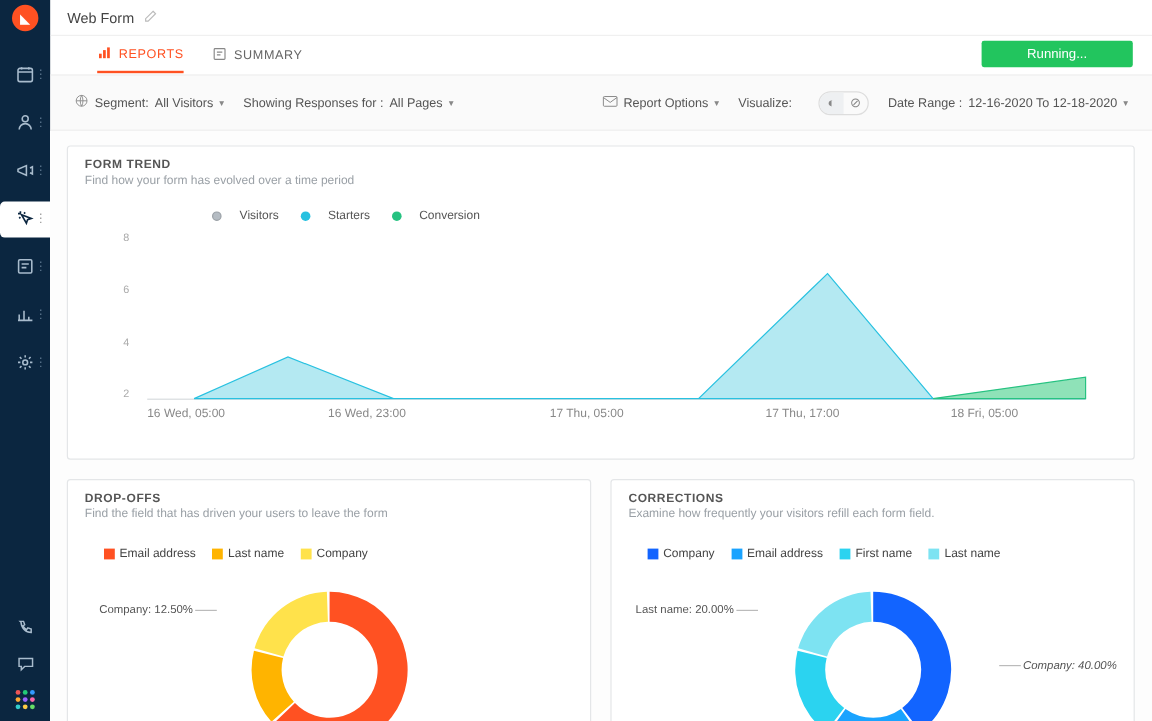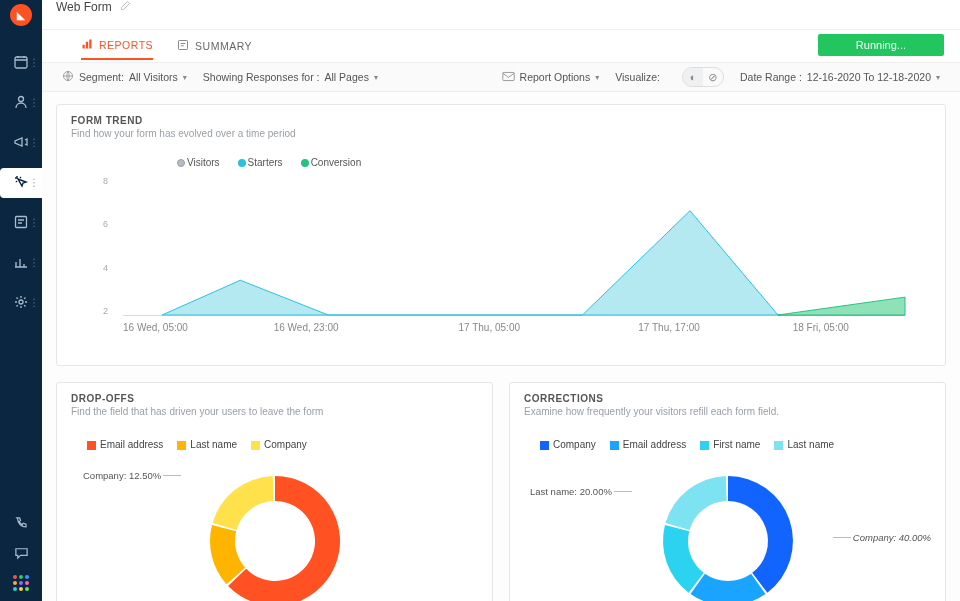--- a/index.html
+++ b/index.html
@@ -15,48 +15,48 @@
   .nav-icon { color:#a9bccd; }
   .nav-item.active .nav-icon { color:#0b2640; }
   .sidebar-bottom { display:flex; flex-direction:column; gap:12px; margin-bottom:10px; align-items:center; }
   .apps-icon { display:grid; grid-template-columns:repeat(3,4px); grid-template-rows:repeat(3,4px); gap:2px; }
   .apps-icon span { width:4px; height:4px; border-radius:50%; }
   .apps-icon span:nth-child(1){background:#e55;} .apps-icon span:nth-child(2){background:#2c7;} .apps-icon span:nth-child(3){background:#39f;}
   .apps-icon span:nth-child(4){background:#fa3;} .apps-icon span:nth-child(5){background:#96f;} .apps-icon span:nth-child(6){background:#f6a;}
   .apps-icon span:nth-child(7){background:#3cc;} .apps-icon span:nth-child(8){background:#fc4;} .apps-icon span:nth-child(9){background:#6d6;}
 
   .main { flex:1; display:flex; flex-direction:column; background:#fff; overflow:hidden; }
-  .titlebar { height: 30px; display:flex; align-items:flex-start; padding:0 14px; border-bottom:1px solid #f0f0f0; }
+  .titlebar { height: 30px; display:flex; align-items:center; padding:0 14px; border-bottom:1px solid #f0f0f0; }
   .titlebar .title { font-size:12px; color:#444; font-weight:500; }
   .pencil { margin-left:8px; color:#bbb; }
 
   .tabbar { height:32px; display:flex; align-items:center; padding:0 39px; gap:24px; position:relative; }
   .tab { display:flex; align-items:center; gap:6px; font-size:10.5px; letter-spacing:0.5px; color:#666; cursor:pointer; padding:6px 0; }
   .tab.active { color:#ff5122; border-bottom:2px solid #ff5122; }
   .running-btn { position:absolute; right:16px; top:4px; background:#22c55e; color:#fff; font-size:11px; padding:5px 38px; cursor:pointer; border-radius:2px; }
 
-  .filterbar { height:30px; border-top:1px solid #eee; border-bottom:1px solid #eee; background:#fafafa; display:flex; align-items:center; padding:0 20px; font-size:10.5px; color:#555; gap:16px; }
+  .filterbar { height:47px; border-top:1px solid #eee; border-bottom:1px solid #eee; background:#fafafa; display:flex; align-items:center; padding:0 20px; font-size:10.5px; color:#555; gap:16px; }
   .filterbar .segment, .filterbar .responses, .filterbar .report-opts, .filterbar .daterange { display:flex; align-items:center; gap:5px; cursor:pointer; }
   .filterbar .spacer { flex:1; }
   .mini-icon { color:#888; }
   .visualize { display:flex; align-items:center; gap:22px; }
   .vis-toggle { display:flex; border:1px solid #ddd; border-radius:12px; overflow:hidden; }
   .vis-btn { width:20px; height:18px; display:flex; align-items:center; justify-content:center; font-size:11px; color:#888; cursor:pointer; }
   .vis-btn.active { background:#eef0f2; }
   .chev { font-size:8px; color:#888; }
 
   .content { flex:1; overflow-y:auto; padding:12px 14px; background:#fdfdfd; }
   .card { border:1px solid #e4e6e8; background:#fff; border-radius:3px; margin-bottom:16px; }
   .card-header { padding:10px 14px 6px; }
   .card-title { font-size:10px; letter-spacing:0.5px; color:#555; font-weight:600; }
   .card-sub { font-size:10px; color:#9aa0a6; margin-top:2px; }
 
   .trend-body { padding:6px 20px 14px 40px; }
   .legend { display:flex; gap:18px; font-size:10px; color:#555; margin:6px 0 8px 80px; }
-  .legend-item { display:flex; align-items:center; gap:2px; }
+  .legend-item { display:flex; align-items:center; gap:15px; }
   .dot { width:8px; height:8px; border-radius:50%; display:inline-block; }
   .chart-area { position:relative; height:175px; margin-left:20px; }
   .y-axis { position:absolute; left:-14px; top:0; height:140px; display:flex; flex-direction:column; justify-content:space-between; font-size:9px; color:#aaa; }
   .plot { position:absolute; left:6px; right:20px; top:0; height:140px; border-bottom:1px solid #d8dbde; }
   .x-axis { position:absolute; left:6px; right:20px; top:146px; display:flex; justify-content:space-between; font-size:10px; color:#888; }
   .x-axis span { transform:translateX(-50%); }
   .x-axis span:first-child{transform:none;} .x-axis span:last-child{transform:translateX(-100%); }
 
   .row { display:flex; gap:16px; }
   .half { flex:1; }
@@ -273,21 +273,21 @@
               <span><span class="sq" style="background:#ffb400"></span><span>Last name</span></span>
               <span><span class="sq" style="background:#ffe24b"></span><span>Company</span></span>
             </div>
             <div class="donut-wrap">
               <svg width="150" height="150" viewBox="-60 -60 120 120">
 
                 <path d="M0 -52 A52 52 0 1 1 -37.54 35.96 L-23.09 22.12 A32 32 0 1 0 0 -32 Z" fill="#ff5122"></path>
                 <path d="M-38.76 34.63 A52 52 0 0 1 -50.42 -12.73 L-31.03 -7.83 A32 32 0 0 0 -23.85 21.31 Z" fill="#ffb400"></path>
                 <path d="M-50.00 -14.41 A52 52 0 0 1 -1.82 -51.97 L-1.12 -31.98 A32 32 0 0 0 -30.77 -8.87 Z" fill="#ffe24b"></path>
               </svg>
-              <div class="donut-label" style="left:12px; top:4px;justify-content:space-between;">
+              <div class="donut-label" style="left:12px; top:20px;justify-content:space-between;">
                   <span>Company: 12.50%</span>
                   <span class="leader"></span>
                 </div>
               <div class="donut-label" style="left:-4px; bottom:6px;">
                   <span>Last name: 25.00%</span>
                 </div>
             </div>
           </div>
         </div>
 

